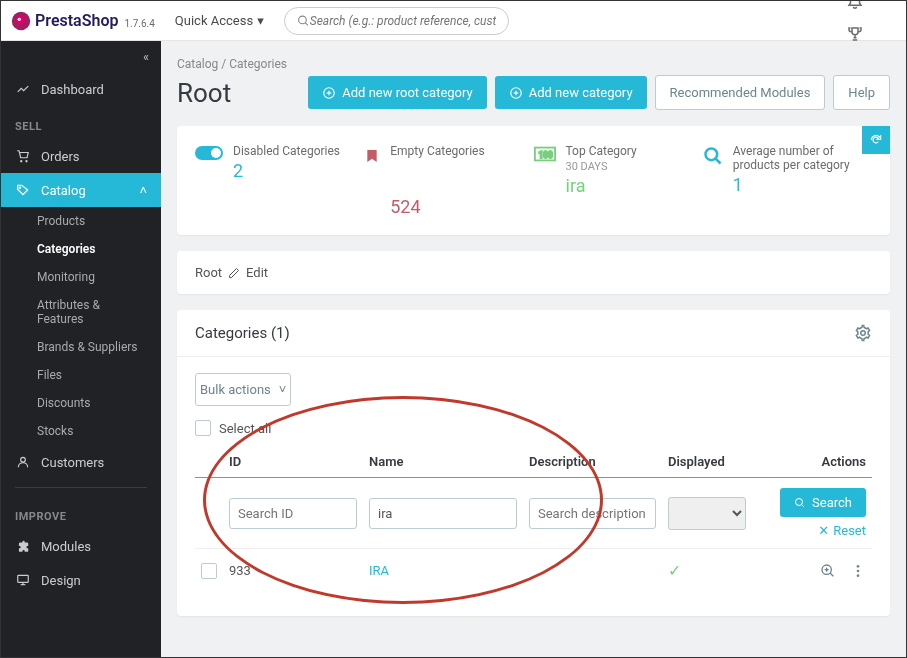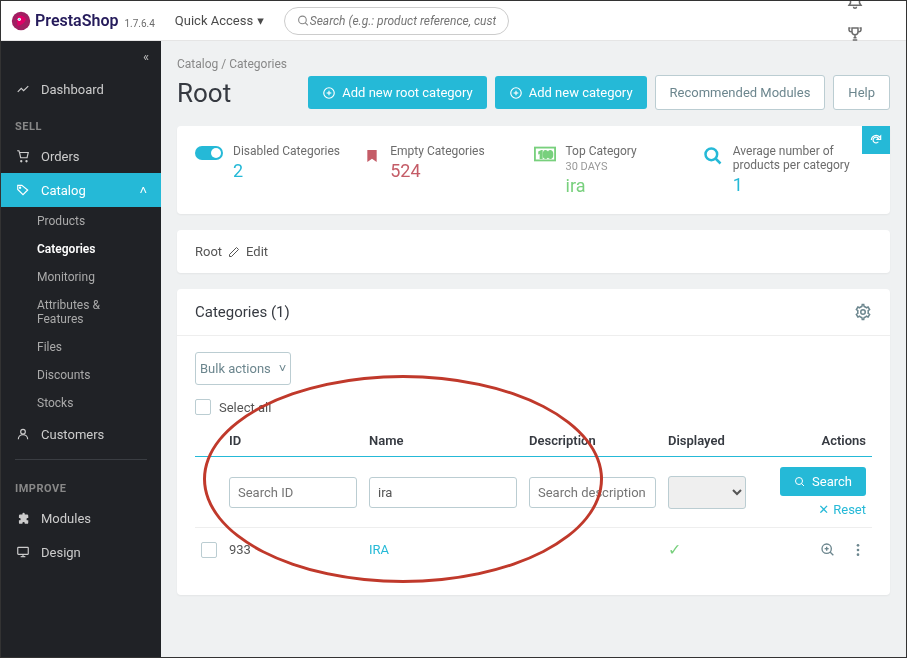--- a/index.html
+++ b/index.html
@@ -42,21 +42,21 @@
 
 
 .stats-panel { display: flex; padding: 18px; position: relative; }
 .stat { flex: 1; display: flex; gap: 10px; align-items: flex-start; }
 .stat-icon { flex-shrink: 0; margin-top: 2px; }
 .stat-body { display: flex; flex-direction: column; gap: 2px; }
 .stat-label { font-size: 12px; color: #6c6c6c; }
 .stat-sub { font-size: 11px; color: #999; }
 .stat-val { font-size: 18px; font-weight: 400; }
 .val-blue { color: #25b9d7; }
-.val-red { color: #c45c67; }
+.val-red { color: #c45c67; margin-top: 36px; }
 .val-green { color: #78d07d; }
 .refresh-badge { position: absolute; top: 0; right: 0; width: 28px; height: 28px; background: #25b9d7; color: #fff; display: flex; align-items: center; justify-content: center; cursor: pointer; }
 
 
 .edit-row { padding: 14px 18px; font-size: 13px; color: #555; display: flex; align-items: center; gap: 6px; }
 
 
 .cat-header { display: flex; align-items: center; padding: 14px 18px; border-bottom: 1px solid #eee; }
 .cat-title { font-size: 15px; color: #363a41; }
 .gear { margin-left: auto; color: #6c868e; cursor: pointer; }
@@ -160,20 +160,21 @@
           <circle cx="7" cy="8" r="1"></circle>
         </svg>
       </span>
     <span>Catalog</span>
     <span class="chev">˄</span>
   </div>
   <div class="nav-sub">Products</div>
   <div class="nav-sub current">Categories</div>
   <div class="nav-sub">Monitoring</div>
   <div class="nav-sub">Attributes &amp; Features</div>
+  <div class="nav-sub">Brands &amp; Suppliers</div>
   <div class="nav-sub">Files</div>
   <div class="nav-sub">Discounts</div>
   <div class="nav-sub">Stocks</div>
   <div class="nav-item">
     <span class="nav-icon">
         <svg width="14" height="14" viewBox="0 0 24 24" fill="none" stroke="#ccc" stroke-width="2">
           <circle cx="12" cy="8" r="4"></circle>
           <path d="M4 21a8 8 0 0116 0"></path>
         </svg>
       </span>

